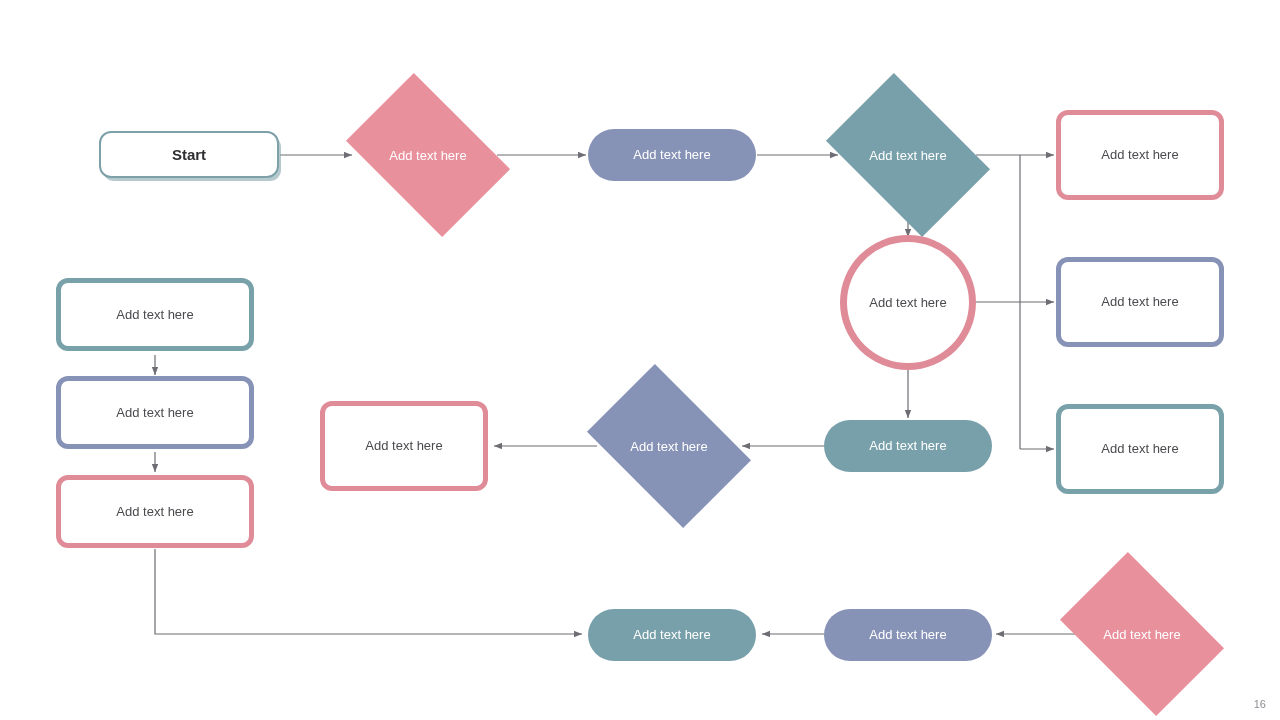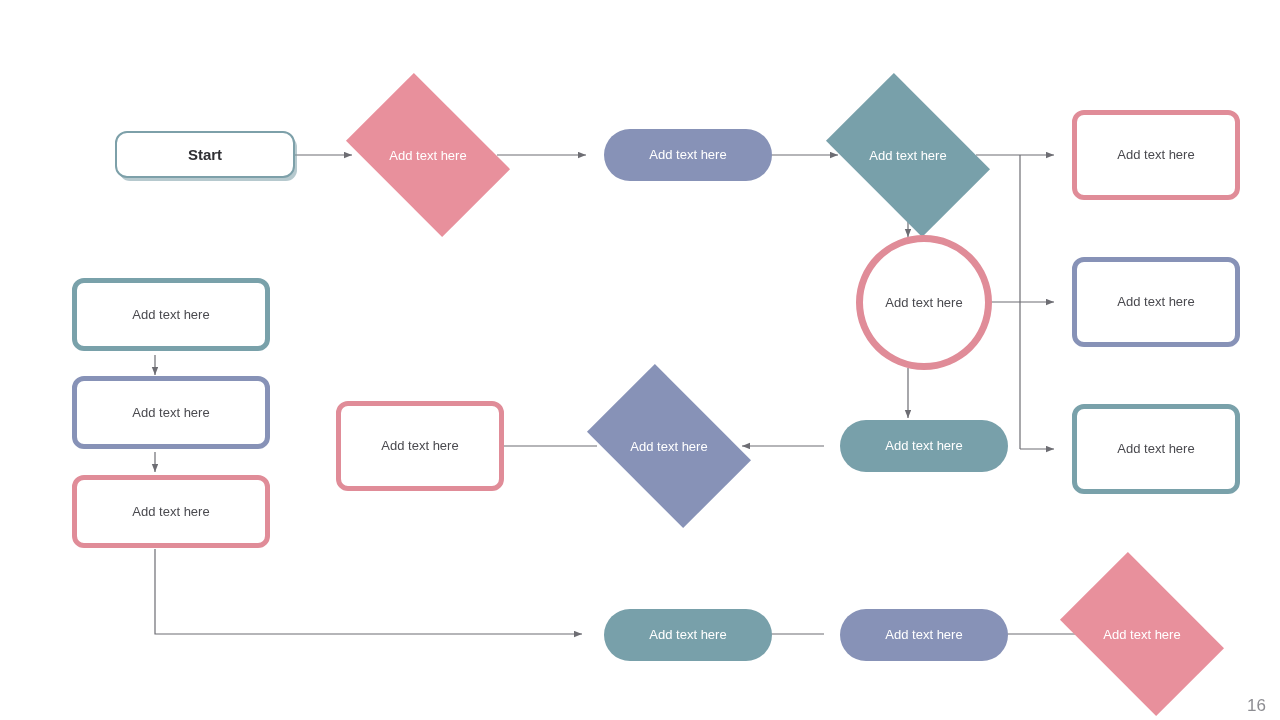--- a/index.html
+++ b/index.html
@@ -35,43 +35,42 @@
     font-weight: bold;
     color: #333236;
     letter-spacing: -0.2px;
     font-family: "DejaVu Sans", sans-serif;
   }
 
   
   #page-number {
     position: absolute;
     right: 14px;
-    bottom: 4px;
-    font-size: 17px;
+    bottom: 10px;
+    font-size: 11px;
     color: #8d8d92;
   }
 
   
   #connectors {
     position: absolute;
     left: 0; top: 0;
     width: 1280px;
     height: 720px;
     pointer-events: none;
   }
 
   
   .node {
     position: absolute;
     box-sizing: border-box;
     display: flex;
     align-items: center;
     justify-content: center;
     text-align: center;
-    margin-left: 16px;
   }
   .node .label {
     font-size: 13px;
     line-height: 1.2;
     padding: 0 10px;
     pointer-events: none;
   }
 
   
   .fill-pink   { background: #e8909c; }

